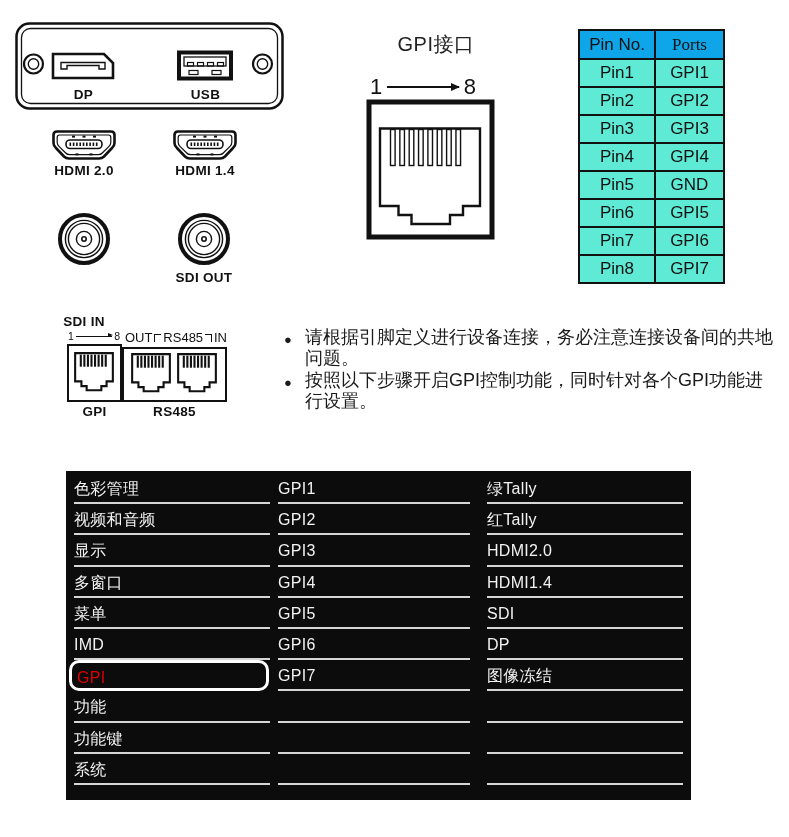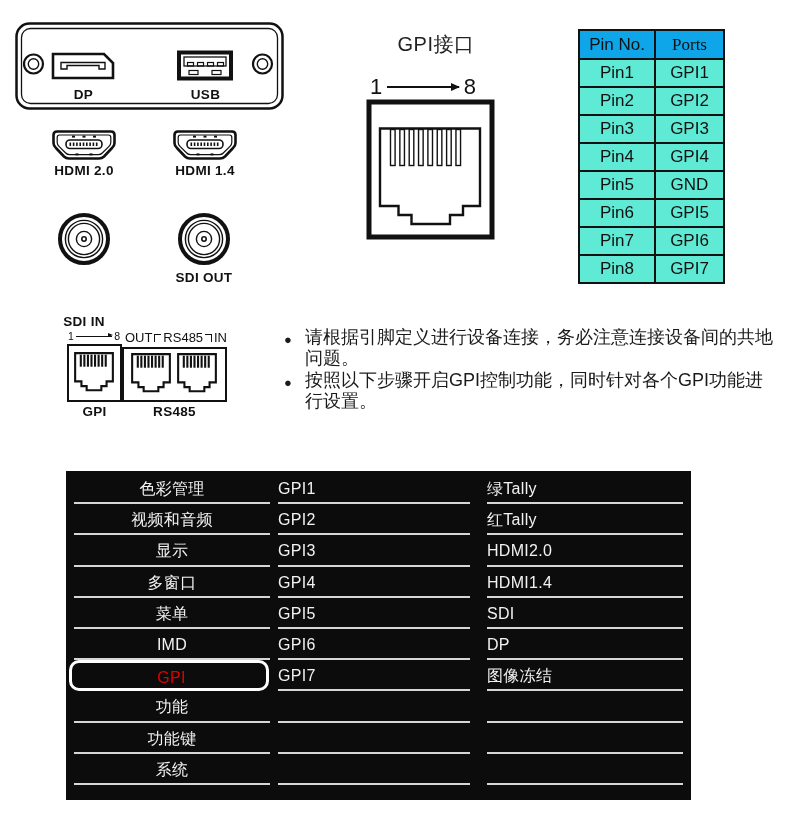--- a/index.html
+++ b/index.html
@@ -254,21 +254,21 @@
       <span>请根据引脚定义进行设备连接，务必注意连接设备间的共地问题。</span>
     </div>
     <div class="note-item">
       <span class="note-bullet">●</span>
       <span>按照以下步骤开启GPI控制功能，同时针对各个GPI功能进行设置。</span>
     </div>
   </div>
 
   <div class="abs osd" style="left:66px;top:471px;width:625px;height:329px;">
 
-    <div class="osd-col" style="left:8px;width:196px;text-align:center;">
+    <div class="osd-col" style="left:8px;width:196px;">
       <div class="m-row">色彩管理</div>
       <div class="m-row">视频和音频</div>
       <div class="m-row">显示</div>
       <div class="m-row">多窗口</div>
       <div class="m-row">菜单</div>
       <div class="m-row">IMD</div>
       <div class="m-row selected">GPI</div>
       <div class="m-row">功能</div>
       <div class="m-row">功能键</div>
       <div class="m-row">系统</div>

